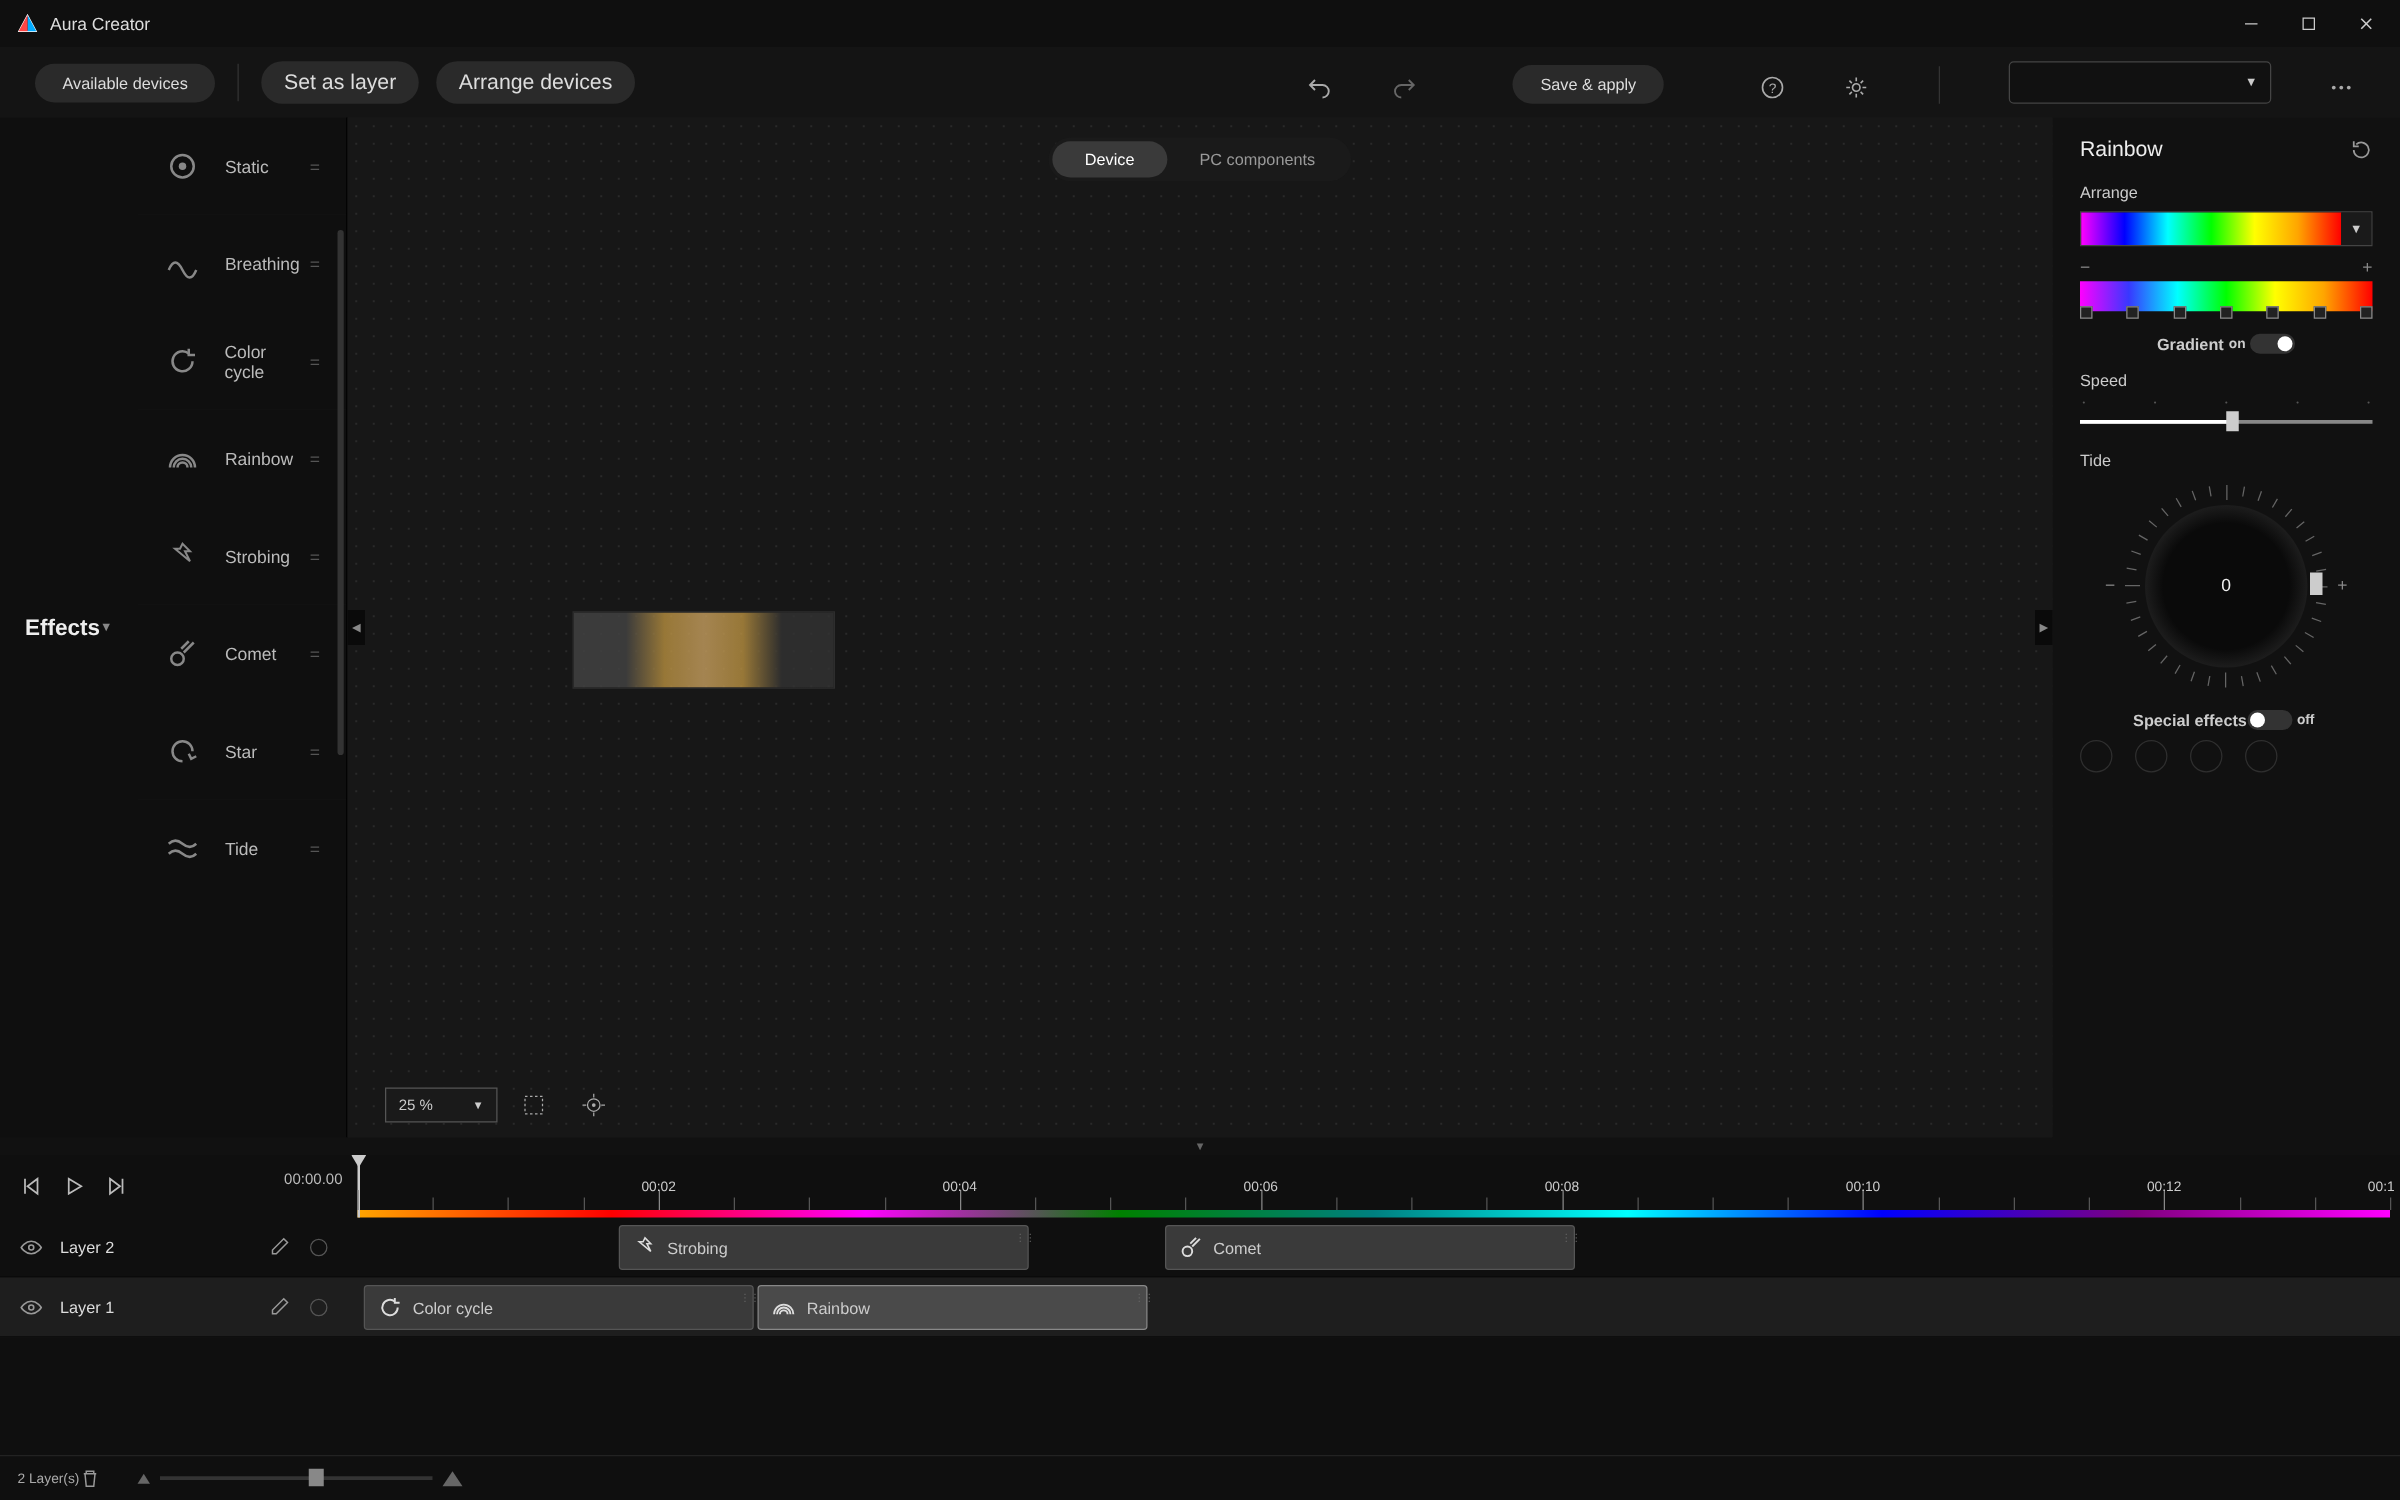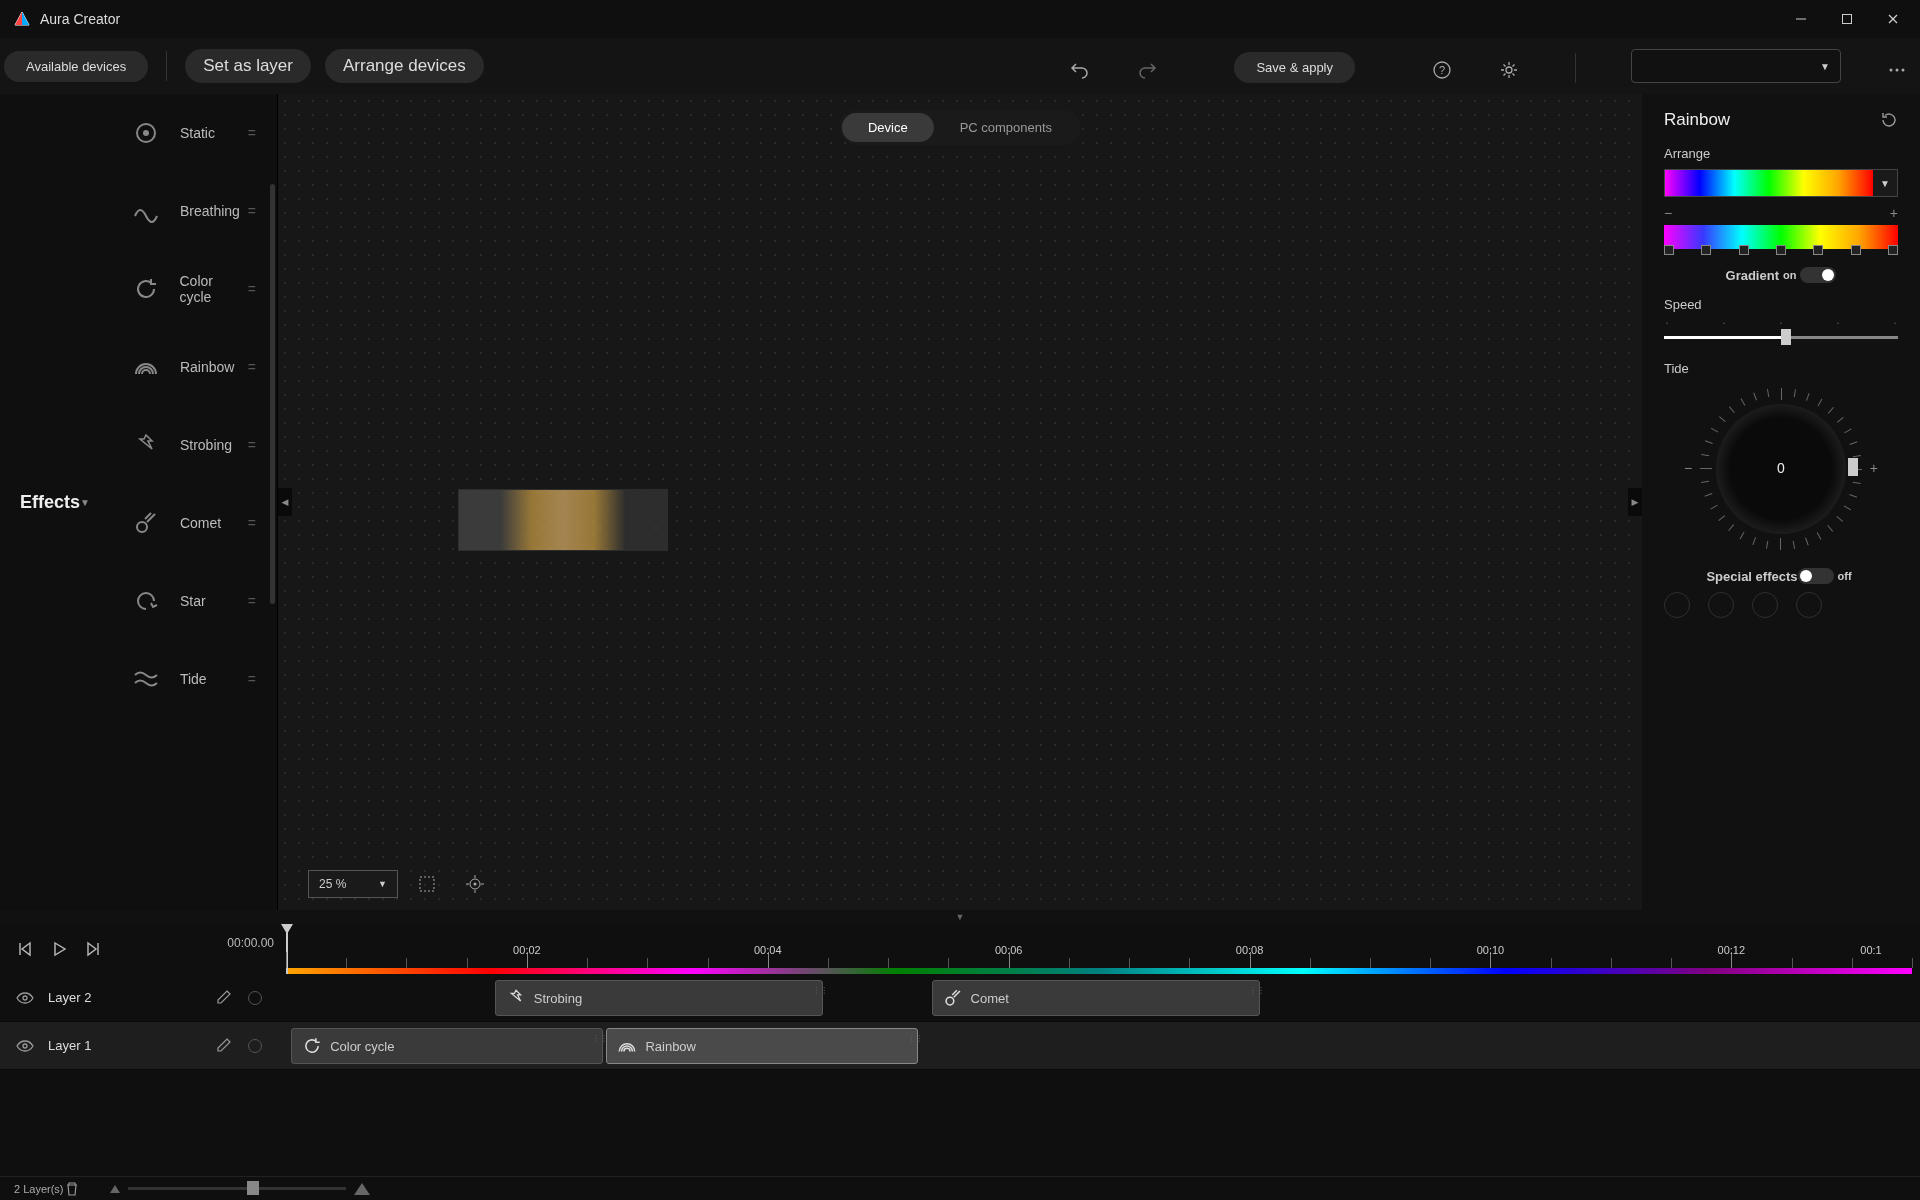--- a/index.html
+++ b/index.html
@@ -6,21 +6,21 @@
 body { background:#1a1a1a; color:#ccc; width:1920px; height:1200px; overflow:hidden; font-size:13px; }
 
 
 .titlebar { height:38px; background:#0f0f0f; display:flex; align-items:center; padding:0 4px 0 14px; }
 .titlebar .logo { width:16px; height:16px; margin-right:10px; }
 .titlebar .title { font-size:14px; color:#ddd; }
 .titlebar .spacer { flex:1; }
 .winbtn { width:46px; height:38px; display:flex; align-items:center; justify-content:center; color:#ccc; }
 
 
-.toolbar { height:56px; background:#141414; display:flex; align-items:center; padding:0 4px; }
+.toolbar { height:56px; background:#141414; display:flex; align-items:center; padding:0 28px; }
 .pill { background:#2a2a2a; border-radius:20px; padding:8px 22px; font-size:13px; color:#ddd; display:inline-flex; align-items:center; }
 .pill.sm { padding:7px 18px; font-size:17px; }
 .toolbar .sep { width:1px; height:30px; background:#333; margin:0 18px; }
 .iconbtn { width:26px; height:26px; display:flex; align-items:center; justify-content:center; margin:0 6px; color:#aaa; }
 .tool-right { margin-left:auto; display:flex; align-items:flex-end;gap:29px; }
 .dropdown-box { width:210px; height:34px; background:#111; border:1px solid #444; border-radius:4px; display:flex; align-items:center; padding:0 10px; margin:0 8px; }
 .dropdown-box .caret { margin-left:auto; font-size:10px; }
 
 
 .main { display:flex; height:calc(100% - 38px - 56px - 290px); }
@@ -107,21 +107,21 @@
 .track-head .eye { width:18px; height:18px; color:#888; }
 .track-head .name { flex:1; font-size:13px; color:#ddd; }
 .track-head .edit { width:18px; height:18px; color:#888; }
 .track-head .dot { width:14px; height:14px; border:1px solid #555; border-radius:50%; }
 .track-body { flex:1; height:100%; position:relative; }
 .clip { position:absolute; top:6px; height:36px; background:#3a3a3a; border:1px solid #555; border-radius:3px; display:flex; align-items:center; padding:0 10px; }
 .clip.sel { background:#4a4a4a; border-color:#888; }
 .clip .cicon { width:20px; height:20px; margin-right:8px; display:flex; align-items:center; justify-content:center; }
 .clip .cgrip { position:absolute; right:4px; top:8px; bottom:8px; width:6px; color:#666; font-size:8px; line-height:4px; }
 
-.tl-footer { height:24px; display:flex; align-items:center; padding:0 14px; border-top:1px solid #222; }
+.tl-footer { height:36px; display:flex; align-items:center; padding:0 14px; border-top:1px solid #222; }
 .tl-footer .lcount { font-size:11px; color:#aaa; }
 .tl-footer .trash { margin-left:auto; margin-right:20px; color:#888; }
 .zoom-slider { flex:1; max-width:260px; height:20px; display:flex; align-items:center; margin-left:10px; }
 .zoom-slider .tri { width:0; height:0; border-style:solid; }
 .zoom-slider .tri.sm { border-width:0 5px 8px 5px; border-color:transparent transparent #666 transparent; }
 .zoom-slider .tri.lg { border-width:0 8px 12px 8px; border-color:transparent transparent #666 transparent; }
 .zoom-slider .track2 { flex:1; height:3px; background:#333; margin:0 8px; position:relative; }
 .zoom-slider .thumb2 { position:absolute; width:12px; height:14px; background:#888; top:-6px; left:55%; }
 
 svg { display:block; }
@@ -498,21 +498,21 @@
           <div class="ruler-tick major" style="left: 1445.33px;"></div>
           <div class="ruler-tick" style="left: 1505.56px;"></div>
           <div class="ruler-tick " style="left: 1565.78px;"></div>
           <div class="ruler-tick" style="left: 1626px;"></div>
           <div class="ruler-lbl" style="left: 240.889px;">00:02</div>
           <div class="ruler-lbl" style="left: 481.778px;">00:04</div>
           <div class="ruler-lbl" style="left: 722.667px;">00:06</div>
           <div class="ruler-lbl" style="left: 963.556px;">00:08</div>
           <div class="ruler-lbl" style="left: 1204.44px;">00:10</div>
           <div class="ruler-lbl" style="left: 1445.33px;">00:12</div>
-          <div class="ruler-lbl" style="left: 1585px;">00:1</div>
+          <div class="ruler-lbl" style="left: 1619px;">00:1</div>
         </div>
     </div>
   </div>
 
   <div class="tl-tracks" id="tracks">
       <div class="track">
         <div class="track-head">
           <div class="eye">
             <svg width="18" height="18" viewBox="0 0 18 18">
               <path d="M1 9s3-5 8-5 8 5 8 5-3 5-8 5-8-5-8-5z" fill="none" stroke="#999" stroke-width="1.3"></path>

